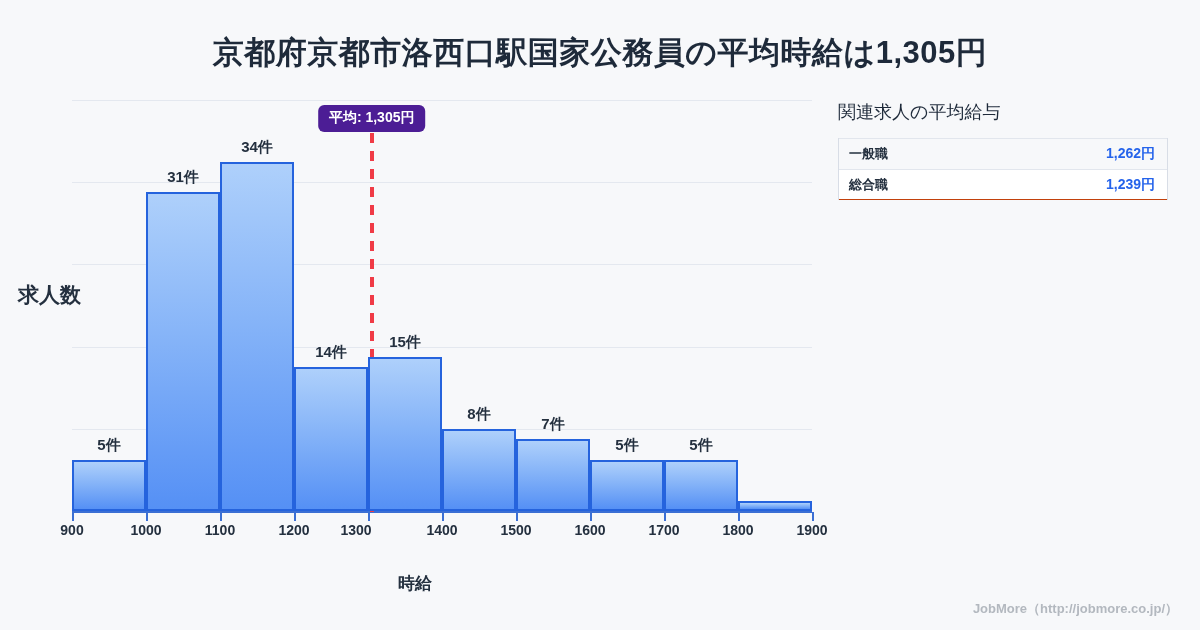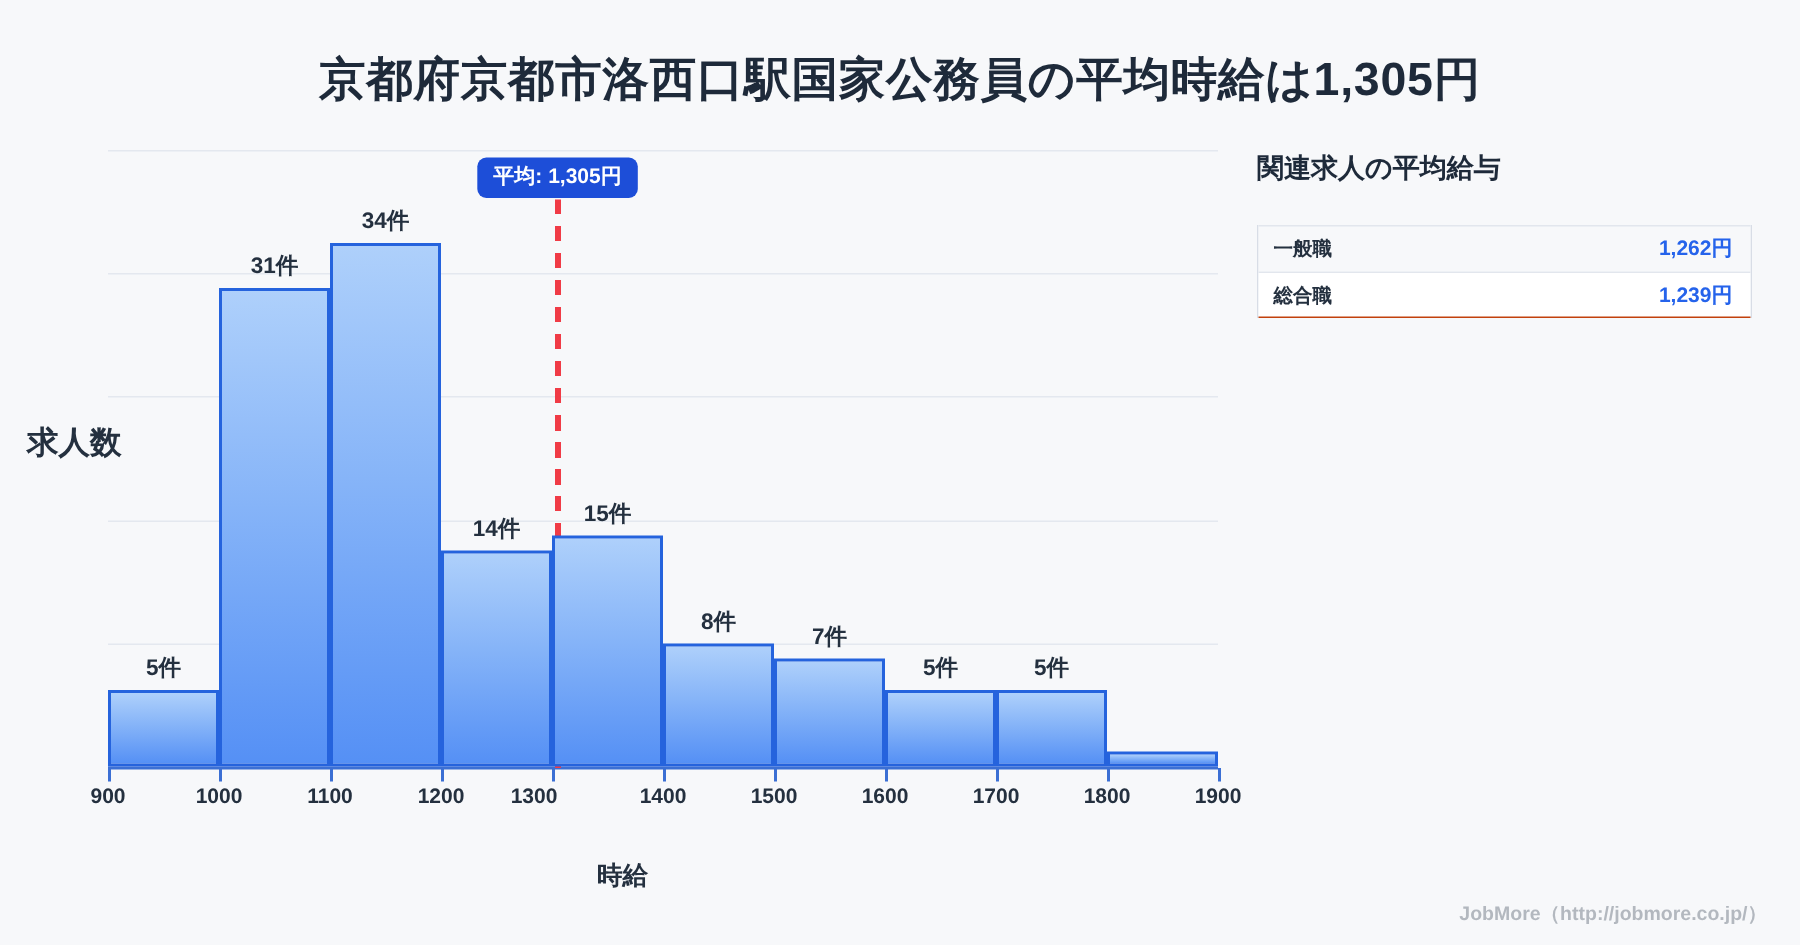--- a/index.html
+++ b/index.html
@@ -69,32 +69,32 @@
   }
 
   
   .avg-line{
     position:absolute;top:133px;width:4px;height:379px;
     background:repeating-linear-gradient(to bottom,#f03b46 0px,#f03b46 10px,rgba(0,0,0,0) 10px,rgba(0,0,0,0) 18px);
   }
   .avg-badge{
     position:absolute;top:105px;
     transform:translateX(-50%);
-    background:#1d4ed8;color:#fff;
+    background:#4c1d95;color:#fff;
     font-size:14px;font-weight:bold;
     padding:4px 11px 5px 11px;
     border-radius:6px;
     white-space:nowrap;
   }
 
   
   .side{position:absolute;left:838px;top:100px;width:330px;}
   .side-title{
-    font-size:18px;font-weight:bold;color:#1e2a3a;
-    margin:0 0 26px 0;
+    font-size:18px;font-weight:normal;color:#1e2a3a;
+    margin:0 0 14px 0;
   }
   .side-table{
     border-left:1px solid #d8dde6;
     border-right:1px solid #d8dde6;
   }
   .side-row{
     display:flex;align-items:center;justify-content:space-between;
     height:31px;
     padding:0 12px 0 10px;
     box-sizing:border-box;

